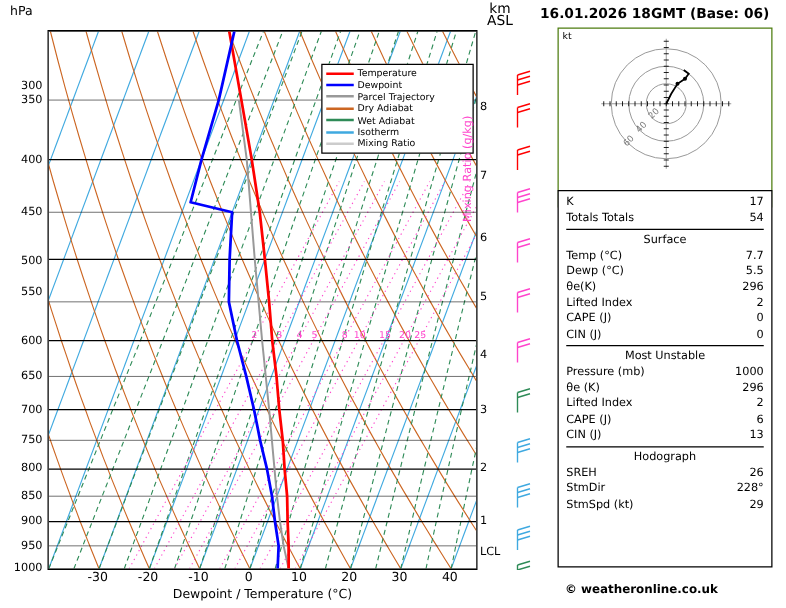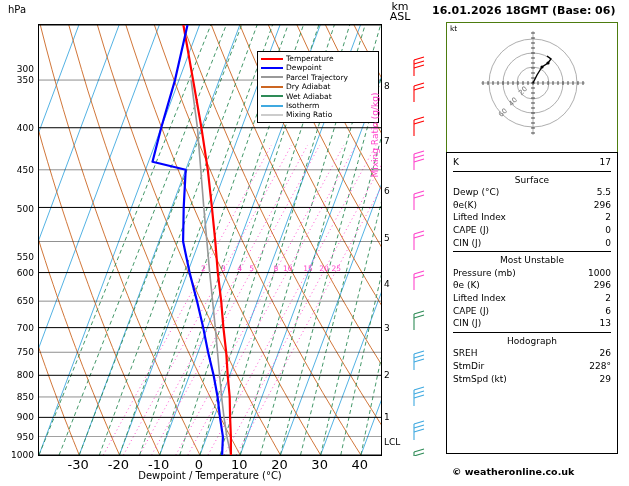--- a/index.html
+++ b/index.html
@@ -17,21 +17,21 @@
 
   .plot{
     position:absolute;left:38px;top:24px;width:344px;height:432px;
     border:1px solid #000;box-sizing:border-box;background:#fff;overflow:hidden;
   }
   .plot svg{position:absolute;left:0;top:0;}
 
   .ylabels{position:absolute;left:0;top:24px;width:36px;height:432px;}
   .ylabels div{position:absolute;right:2px;font-size:9px;transform:translateY(-50%);}
   .xlabels{position:absolute;left:38px;top:457px;width:344px;height:12px;}
-  .xlabels div{position:absolute;font-size:13px;transform:translateX(-50%);}
+  .xlabels div{position:absolute;font-size:10px;transform:translateX(-50%);}
   .xtitle{position:absolute;left:38px;top:470px;width:344px;text-align:center;font-size:10px;}
 
   .kmlabels{position:absolute;left:382px;top:24px;width:22px;height:432px;}
   .kmlabels div{position:absolute;left:2px;font-size:9px;transform:translateY(-50%);}
 
   .mixlabel{
     position:absolute;left:370px;top:195px;width:120px;text-align:center;
     transform:rotate(-90deg);transform-origin:left top;
     font-size:9px;color:#ff44cc;white-space:nowrap;
   }
@@ -75,21 +75,21 @@
     <span>km</span><br>
     <span>ASL</span>
   </div>
 
   <div class="ylabels" id="ylabels">
       <div style="top: 1px; margin-top: 44px;">300</div>
       <div style="top: 56.0551px;">350</div>
       <div style="top: 103.746px;">400</div>
       <div style="top: 145.812px;">450</div>
       <div style="top: 185px; margin-left: 16px;">500</div>
-      <div style="top: 233px; margin-left: 12px;">550</div>
+      <div style="top: 210px; margin-left: 12px;">550</div>
       <div style="top: 248.558px;">600</div>
       <div style="top: 277.145px;">650</div>
       <div style="top: 303.613px;">700</div>
       <div style="top: 328.254px;">750</div>
       <div style="top: 351.304px;">800</div>
       <div style="top: 372.956px;">850</div>
       <div style="top: 393.37px;">900</div>
       <div style="top: 412.681px;">950</div>
       <div style="top: 431px;">1000</div>
     </div>
@@ -351,23 +351,31 @@
         <circle cx="95" cy="44" r="1.6" fill="#000"></circle>
         <circle cx="101" cy="40" r="1.6" fill="#000"></circle>
       </svg>
   </div>
 
   <div class="infobox" id="infobox">
       <div class="line">
         <span>K</span>
         <span>17</span>
       </div>
+      <div class="line">
+        <span>Totals Totals</span>
+        <span>54</span>
+      </div>
       <div class="sep"></div>
       <div class="hdr">Surface</div>
       <div class="line">
+        <span>Temp (°C)</span>
+        <span>7.7</span>
+      </div>
+      <div class="line">
         <span>Dewp (°C)</span>
         <span>5.5</span>
       </div>
       <div class="line">
         <span>θe(K)</span>
         <span>296</span>
       </div>
       <div class="line">
         <span>Lifted Index</span>
         <span>2</span>

